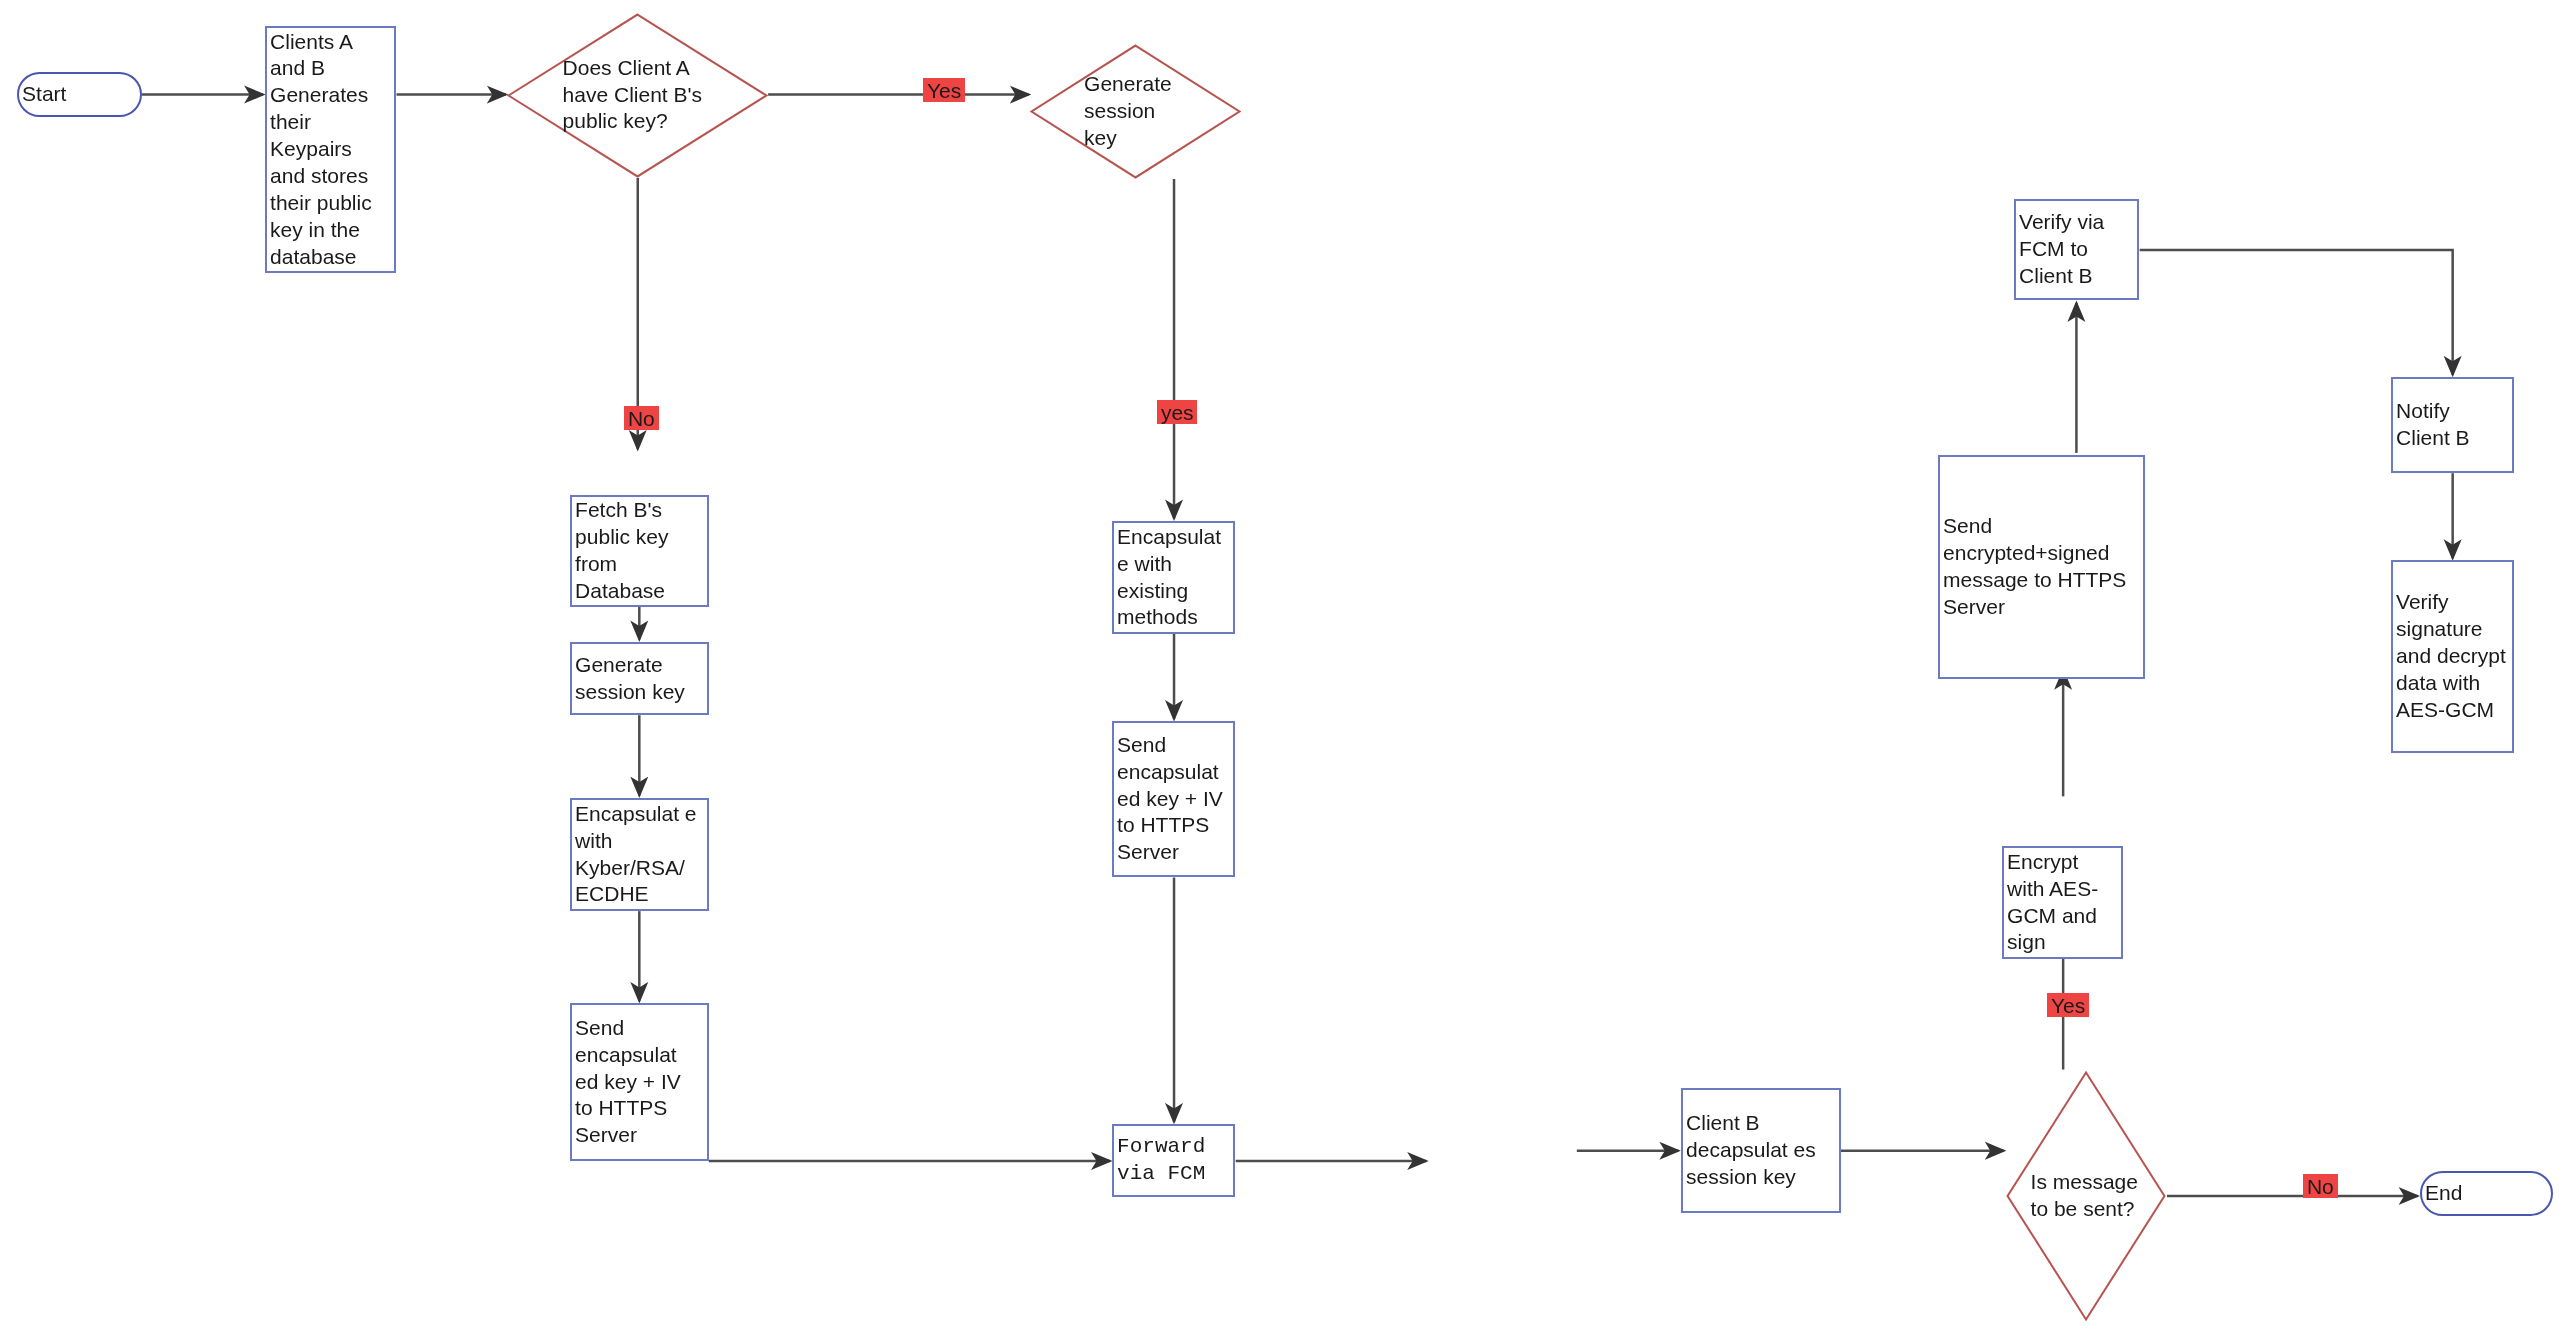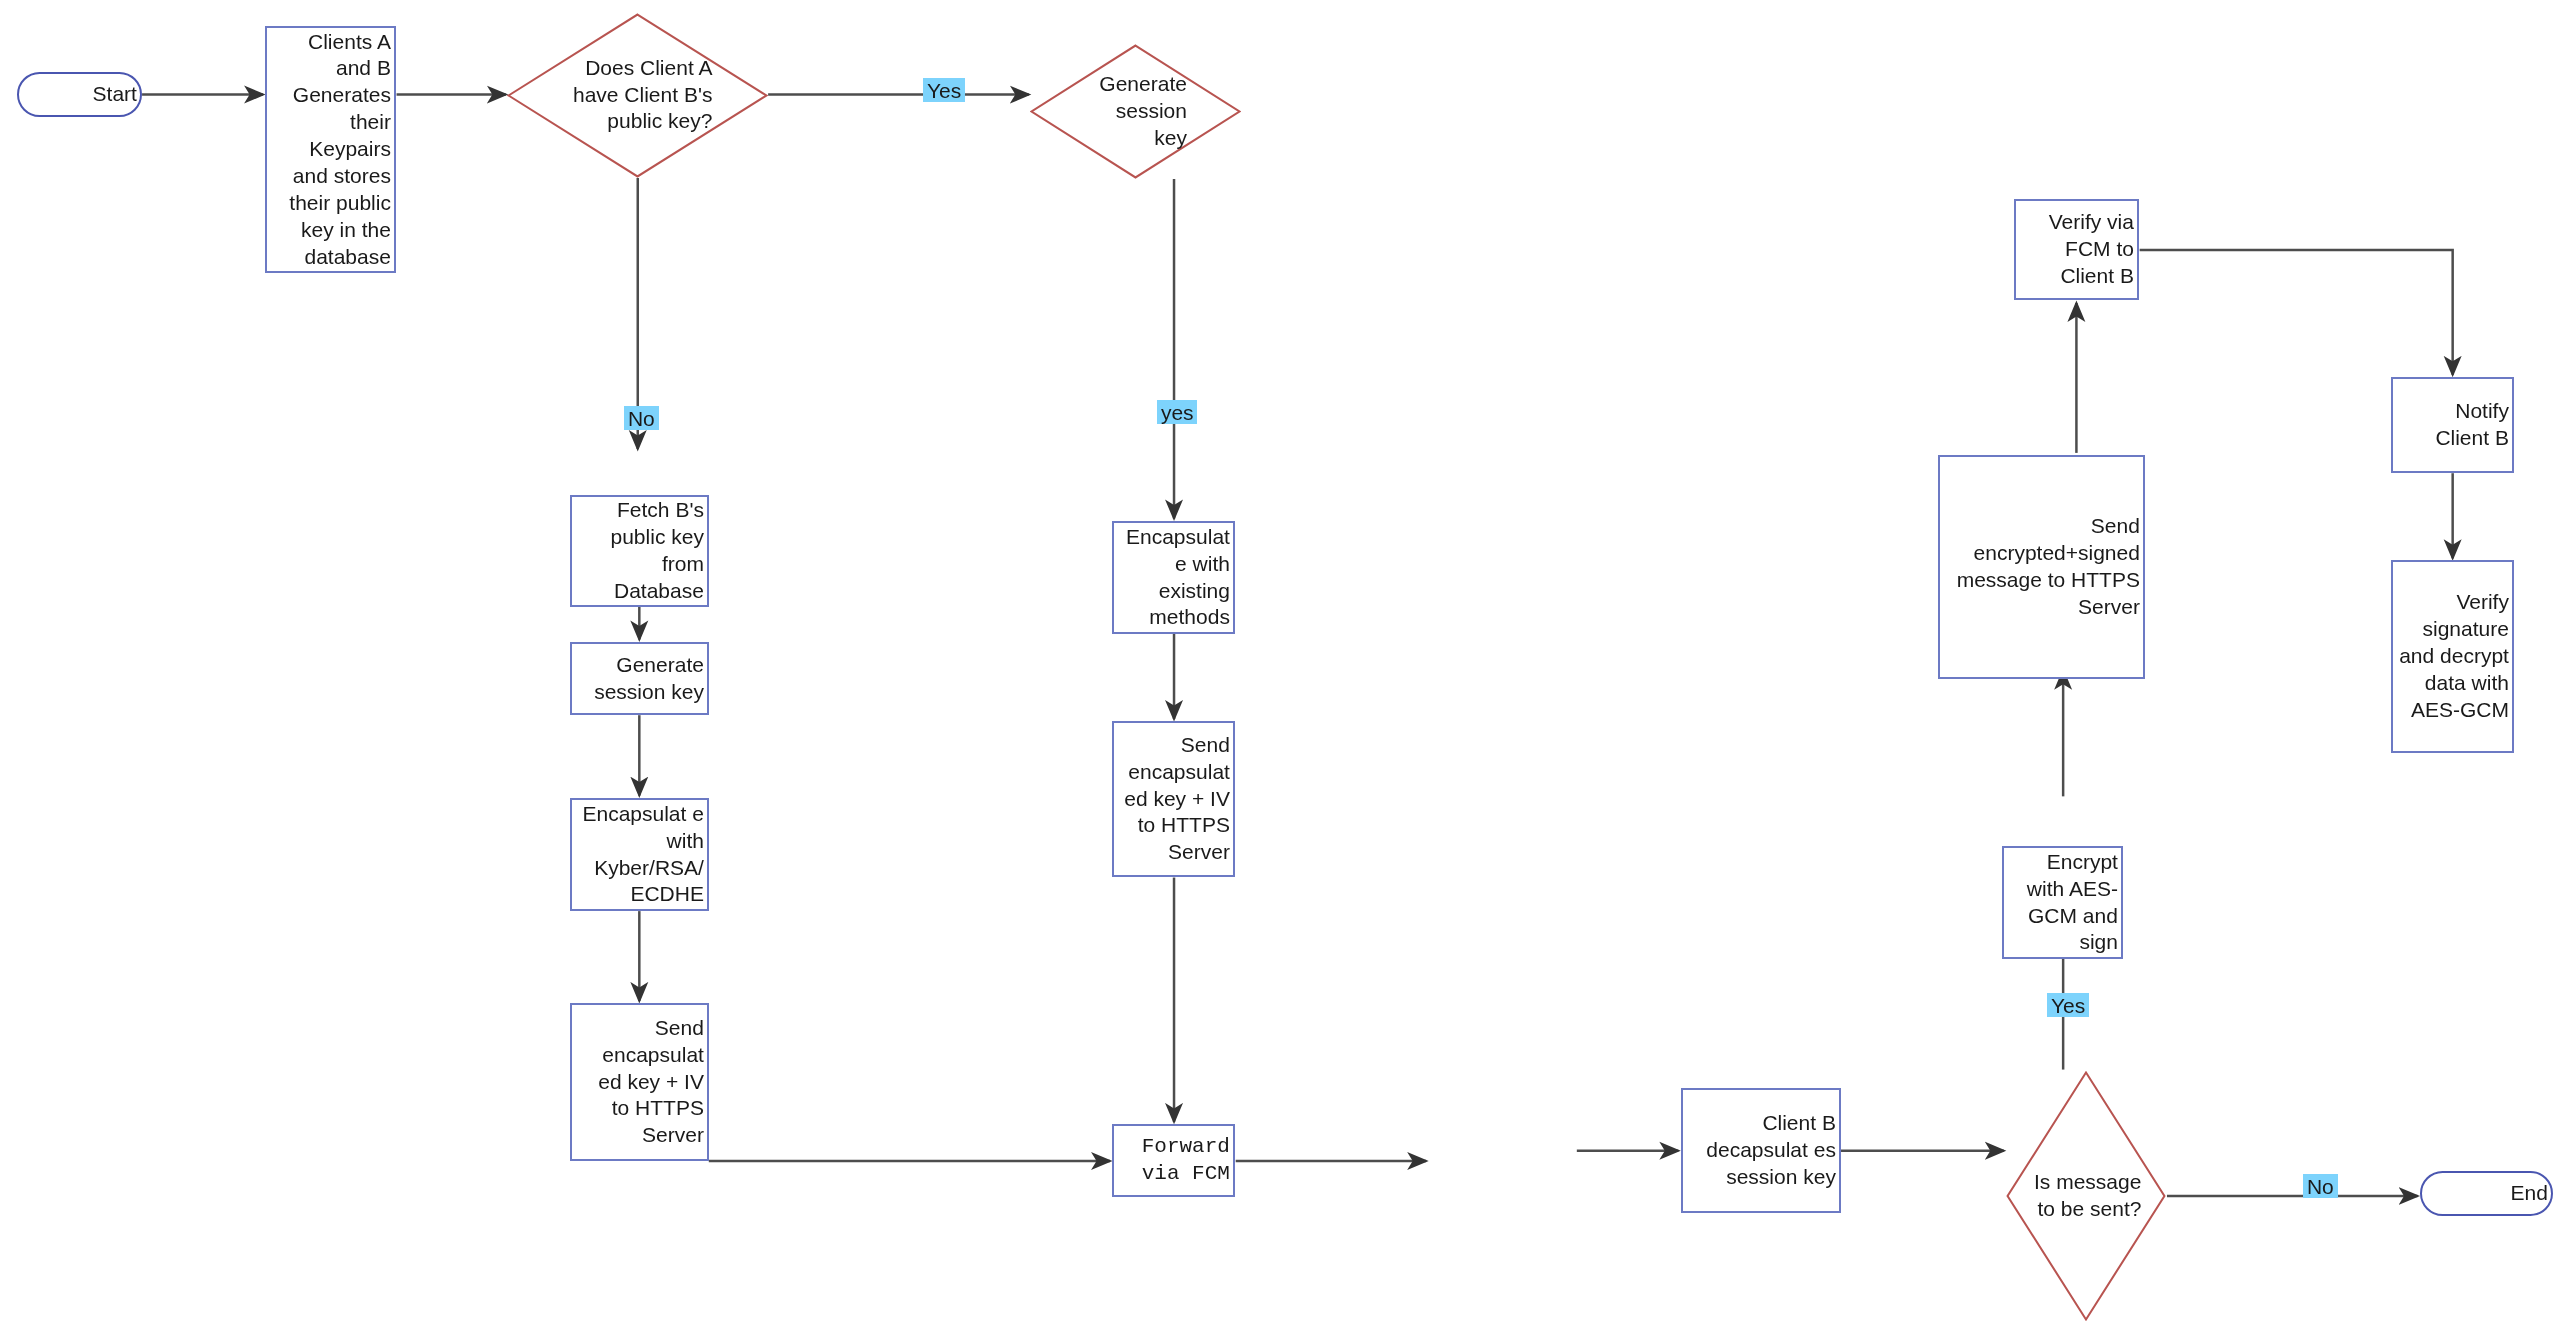--- a/index.html
+++ b/index.html
@@ -22,21 +22,21 @@
     width: 2576px;
     height: 1332px;
     pointer-events: none;
   }
   .node {
     position: absolute;
     box-sizing: border-box;
     display: flex;
     align-items: center;
     justify-content: center;
-    text-align: right;
+    text-align: left;
     color: #1a1a1a;
     font-size: 21px;
     line-height: 1.28;
     z-index: 5;
   }
   .node .label {
     display: block;
     width: 100%;
     padding: 0 3.1px;
     box-sizing: border-box;
@@ -59,21 +59,21 @@
     position: absolute;
     left: 0; top: 0;
     width: 100%; height: 100%;
   }
   .node.decision .label {
     position: relative;
     z-index: 2;
   }
   .edge-label {
     position: absolute;
-    background: #7dd3fc;
+    background: #ef4444;
     color: #1a1a1a;
     font-size: 21px;
     line-height: 1;
     padding: 1.6px 3.9px;
     z-index: 6;
     white-space: nowrap;
   }
 </style>
 </head>
 <body>

